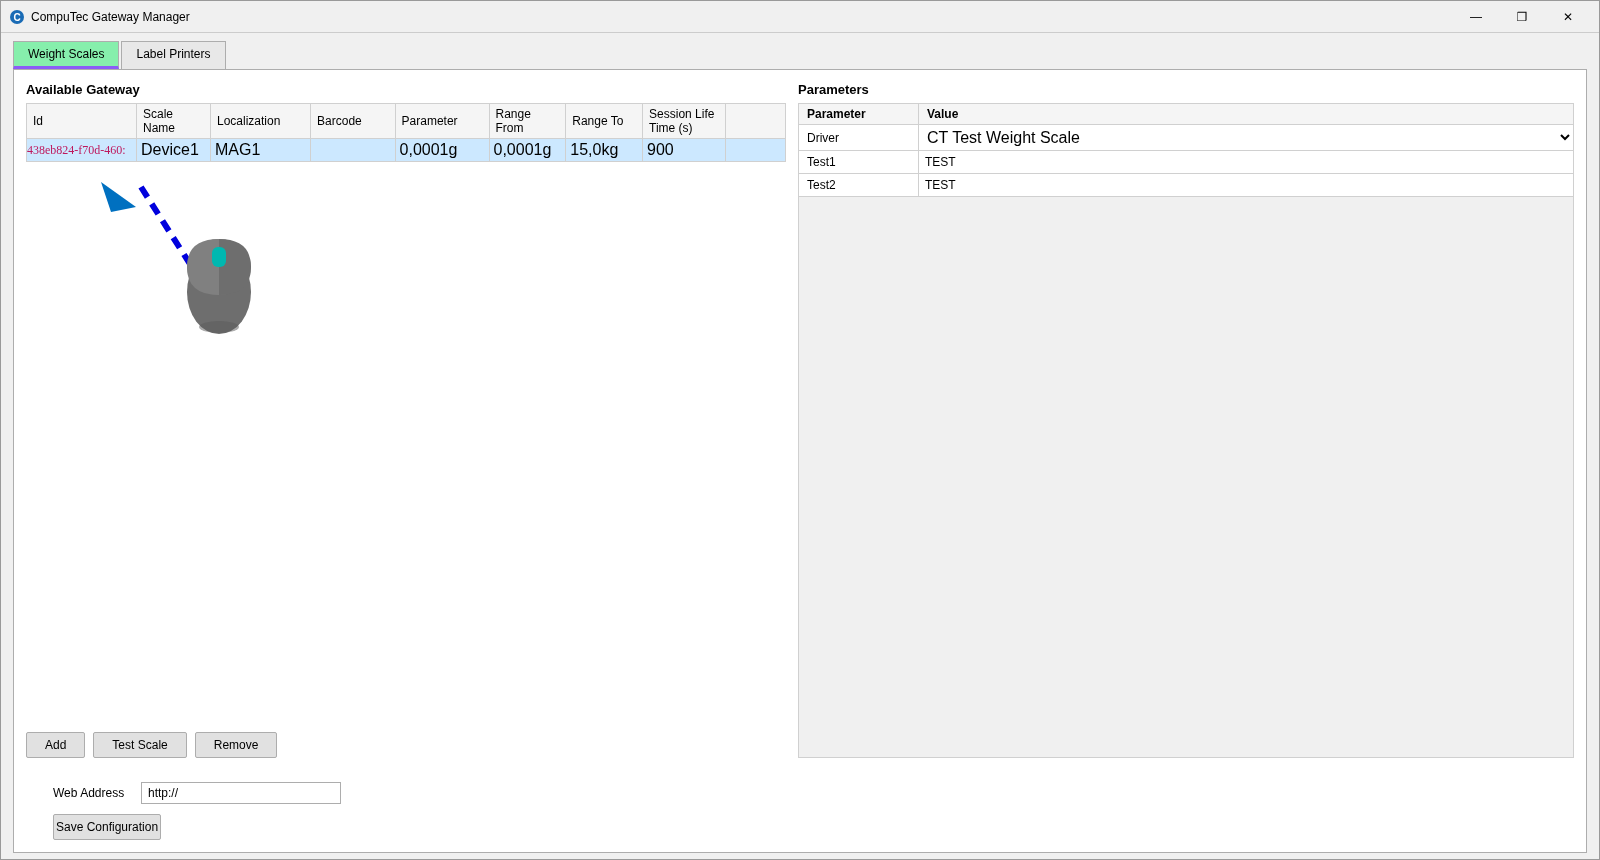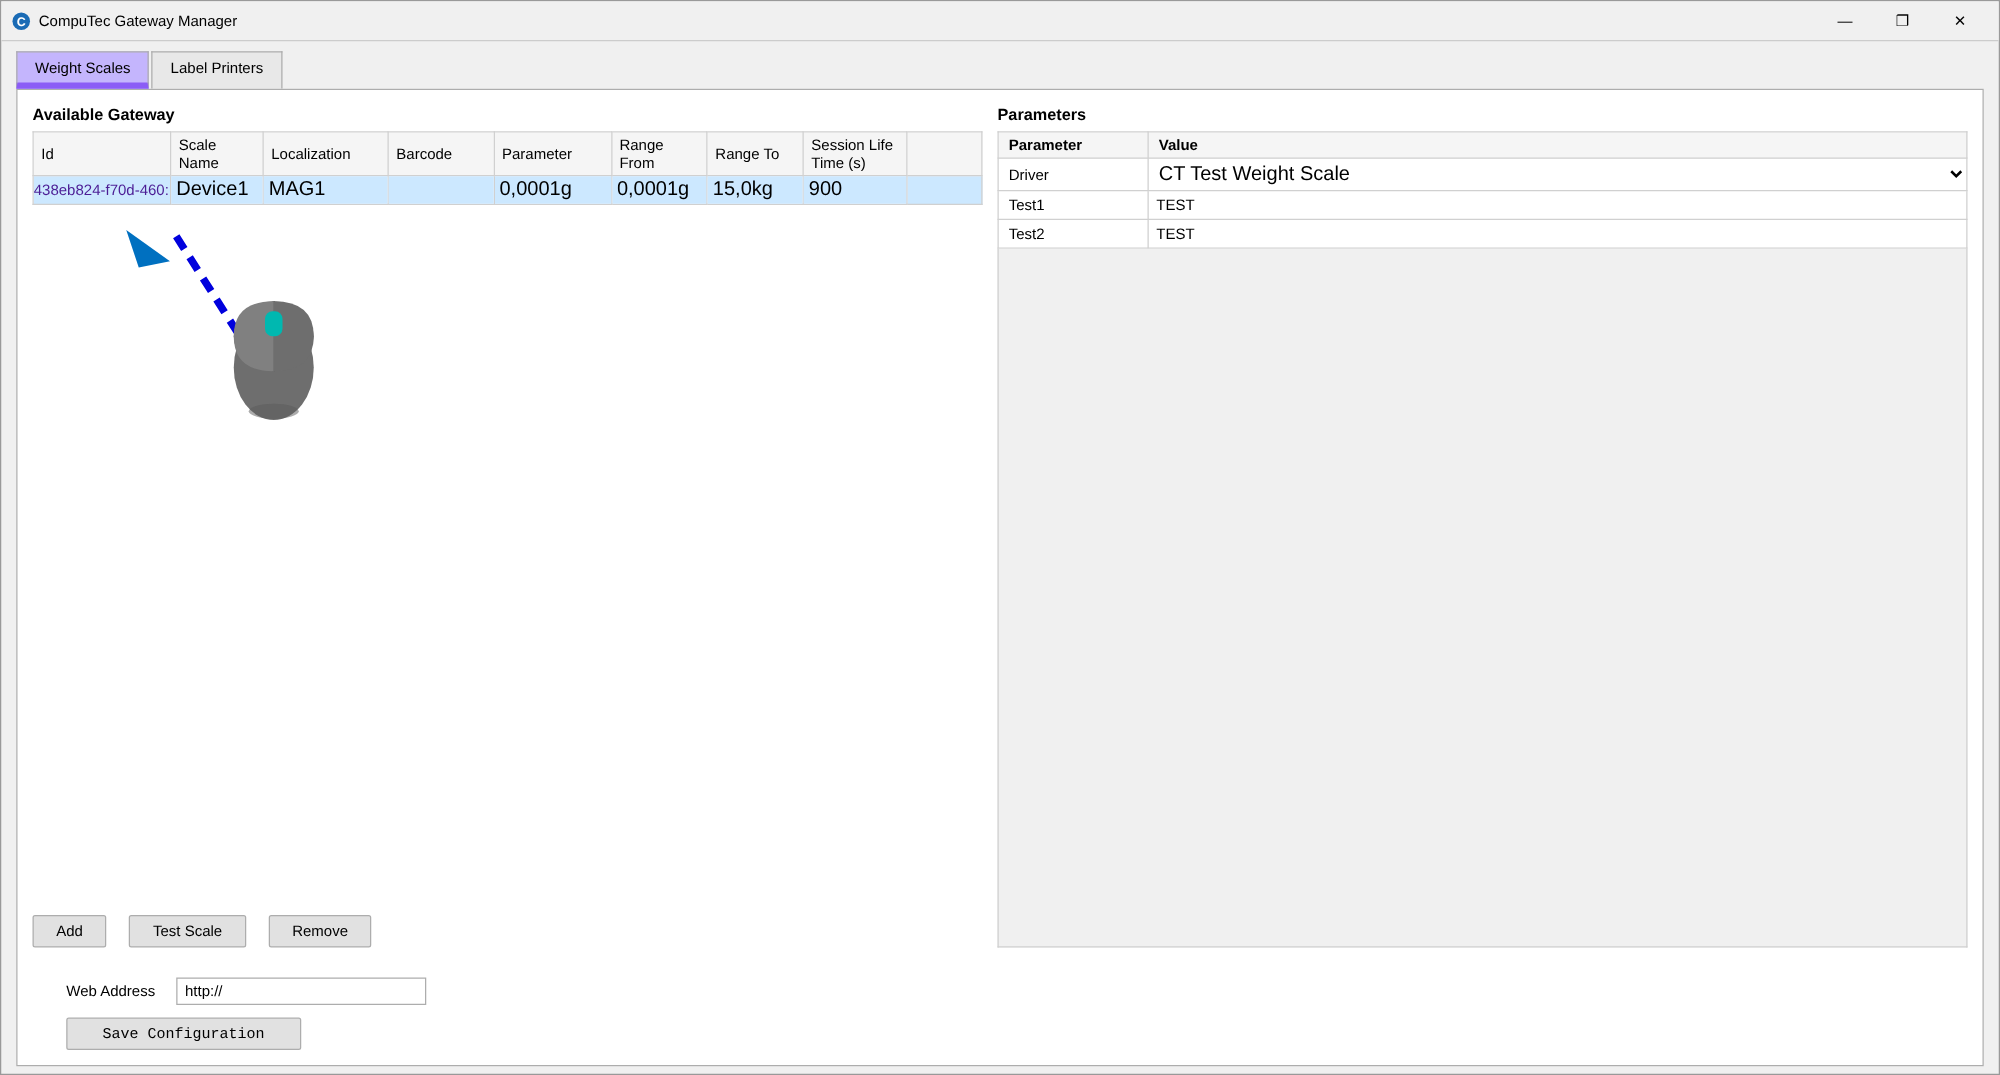--- a/index.html
+++ b/index.html
@@ -69,22 +69,22 @@
     .tab {
       padding: 5px 14px;
       border: 1px solid #adadad;
       background: #e8e8e8;
       cursor: pointer;
       font-size: 12px;
       margin-right: 2px;
       border-bottom: none;
     }
     .tab.active {
-      background: #c4b5fd;
-      border-bottom: 5px solid #8b5cf6;
+      background: #86efac;
+      border-bottom: 3px solid #8b5cf6;
       z-index: 1;
       position: relative;
     }
 
     
     .content-area {
       border: 1px solid #adadad;
       background: #ffffff;
       flex: 1;
       padding: 12px;
@@ -135,36 +135,37 @@
       background: transparent;
       outline: none;
     }
     .scales-table tr.selected td {
       background: #cce8ff;
     }
     .scales-table tr.selected td input {
       background: #cce8ff;
     }
     .id-cell {
-      color: #4c1d95;
+      color: #be185d;
       padding: 2px 4px;
       min-width: 110px;
+      font-family: Liberation Serif, serif;
     }
 
     
     .scale-viz {
       flex: 1;
       position: relative;
       min-height: 200px;
     }
 
     
     .buttons-row {
       display: flex;
-      gap: 18px;
+      gap: 8px;
       margin-top: 8px;
     }
     .btn {
       padding: 5px 18px;
       border: 1px solid #adadad;
       background: #e1e1e1;
       cursor: pointer;
       font-size: 12px;
       border-radius: 2px;
     }
@@ -239,27 +240,26 @@
       font-size: 12px;
       min-width: 80px;
     }
     .web-address-input {
       border: 1px solid #adadad;
       padding: 3px 6px;
       font-size: 12px;
       width: 200px;
     }
     .save-btn {
-      padding: 5px 28px;
+      padding: 5px 2px;
       border: 1px solid #adadad;
       background: #e1e1e1;
       cursor: pointer;
       font-size: 12px;
       border-radius: 2px;
-      font-family: Liberation Mono, monospace;
     }
   </style>
 </head>
 <body>
 
 <div class="title-bar">
   <div class="title-bar-left">
     <svg class="title-bar-icon" viewBox="0 0 16 16">
       <circle cx="8" cy="8" r="7" fill="#1a6bb5"></circle>
       <text x="8" y="12" text-anchor="middle" fill="white" font-size="10" font-weight="bold">C</text>

